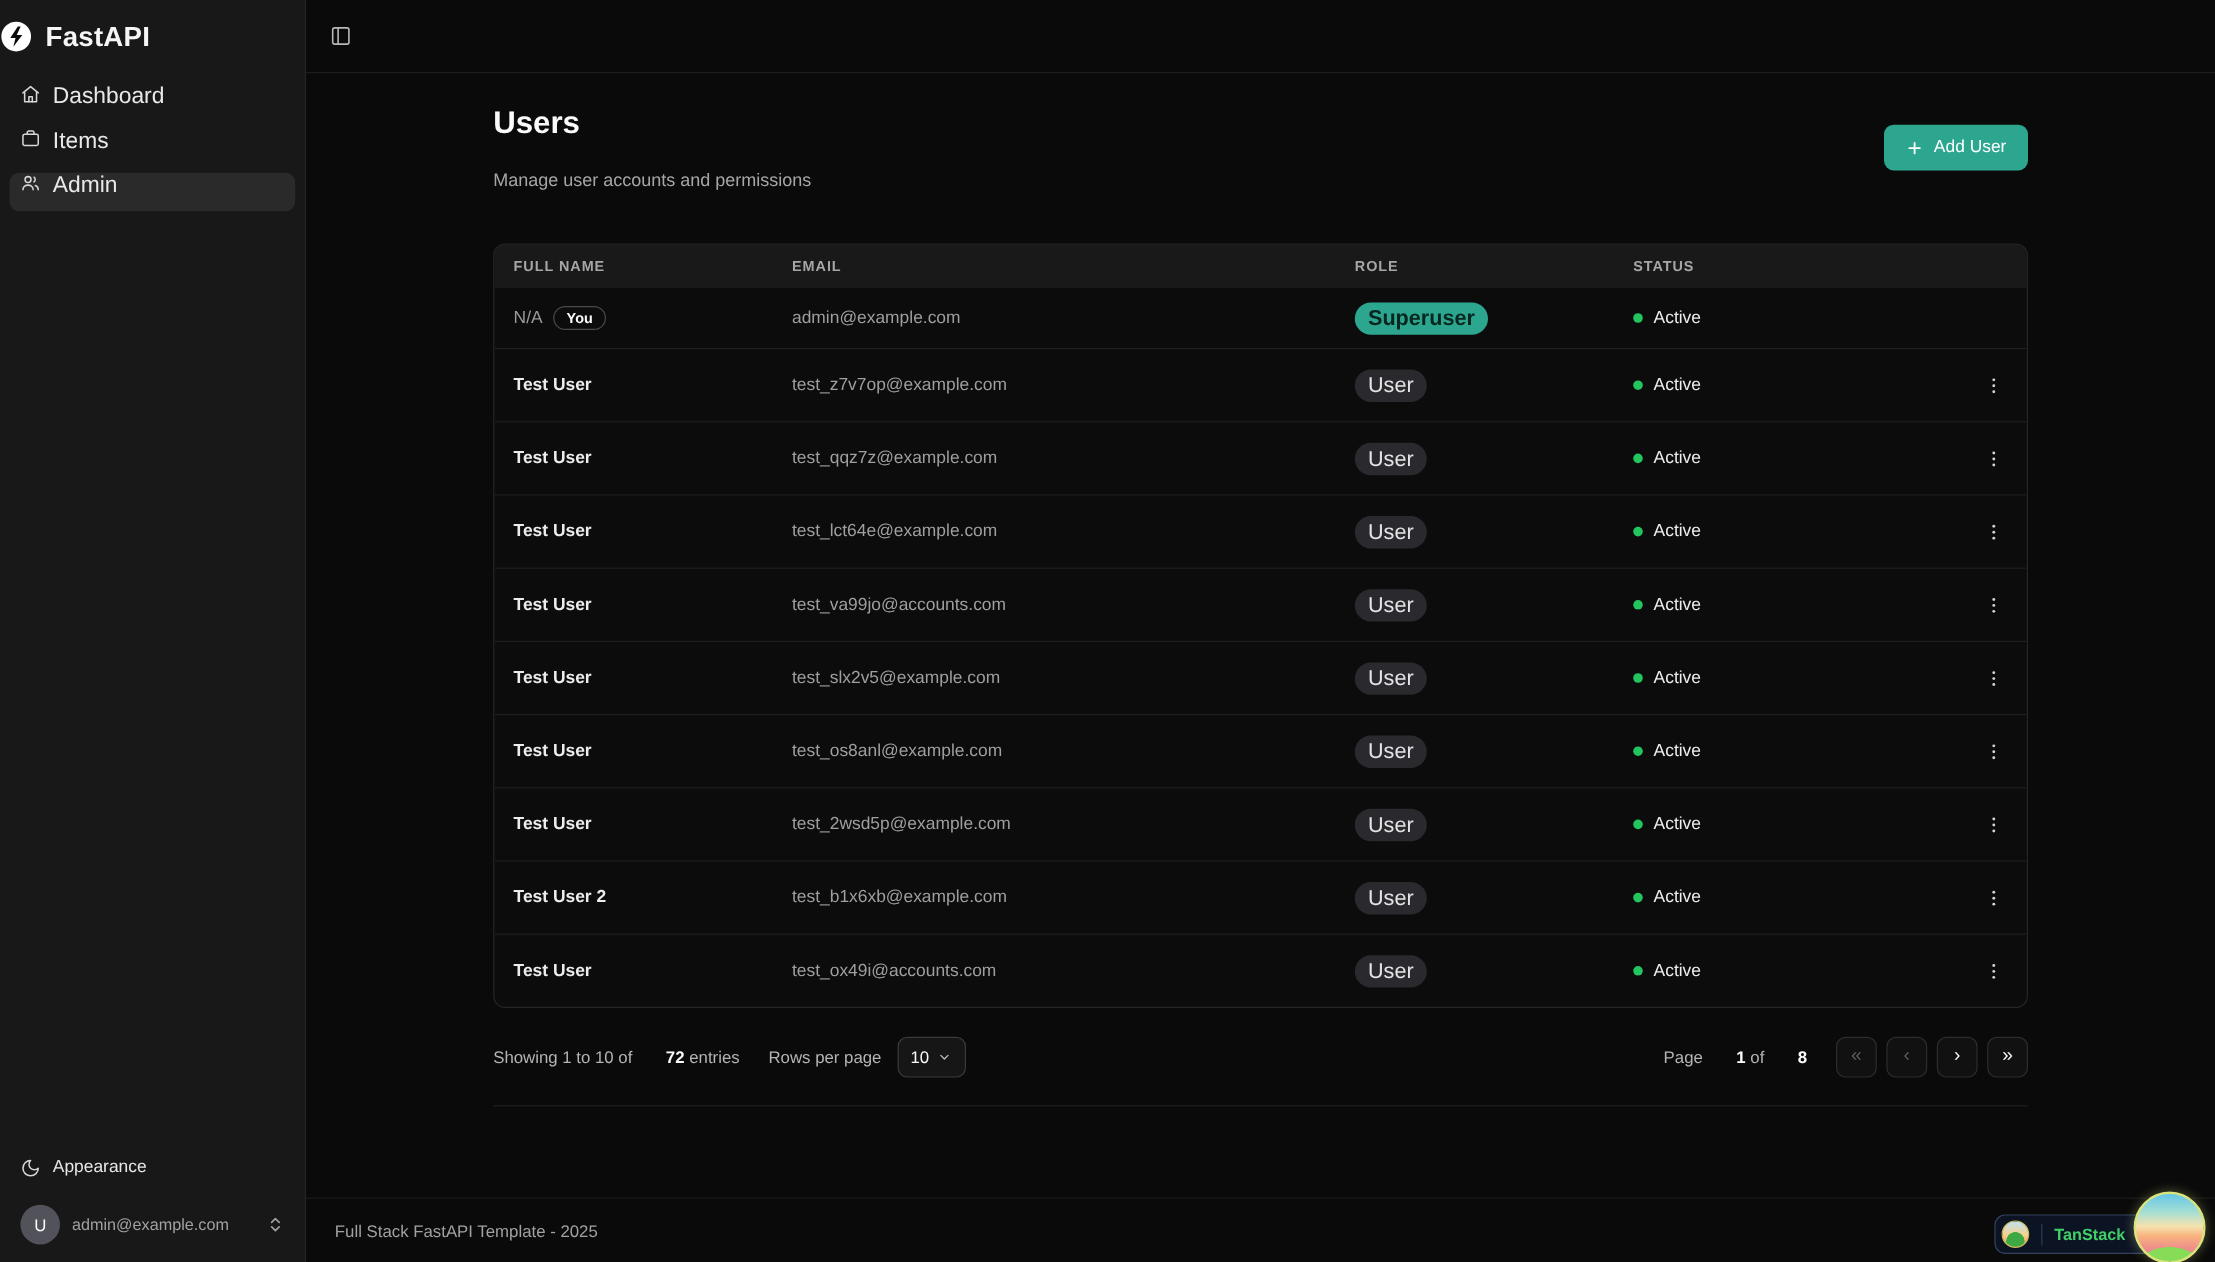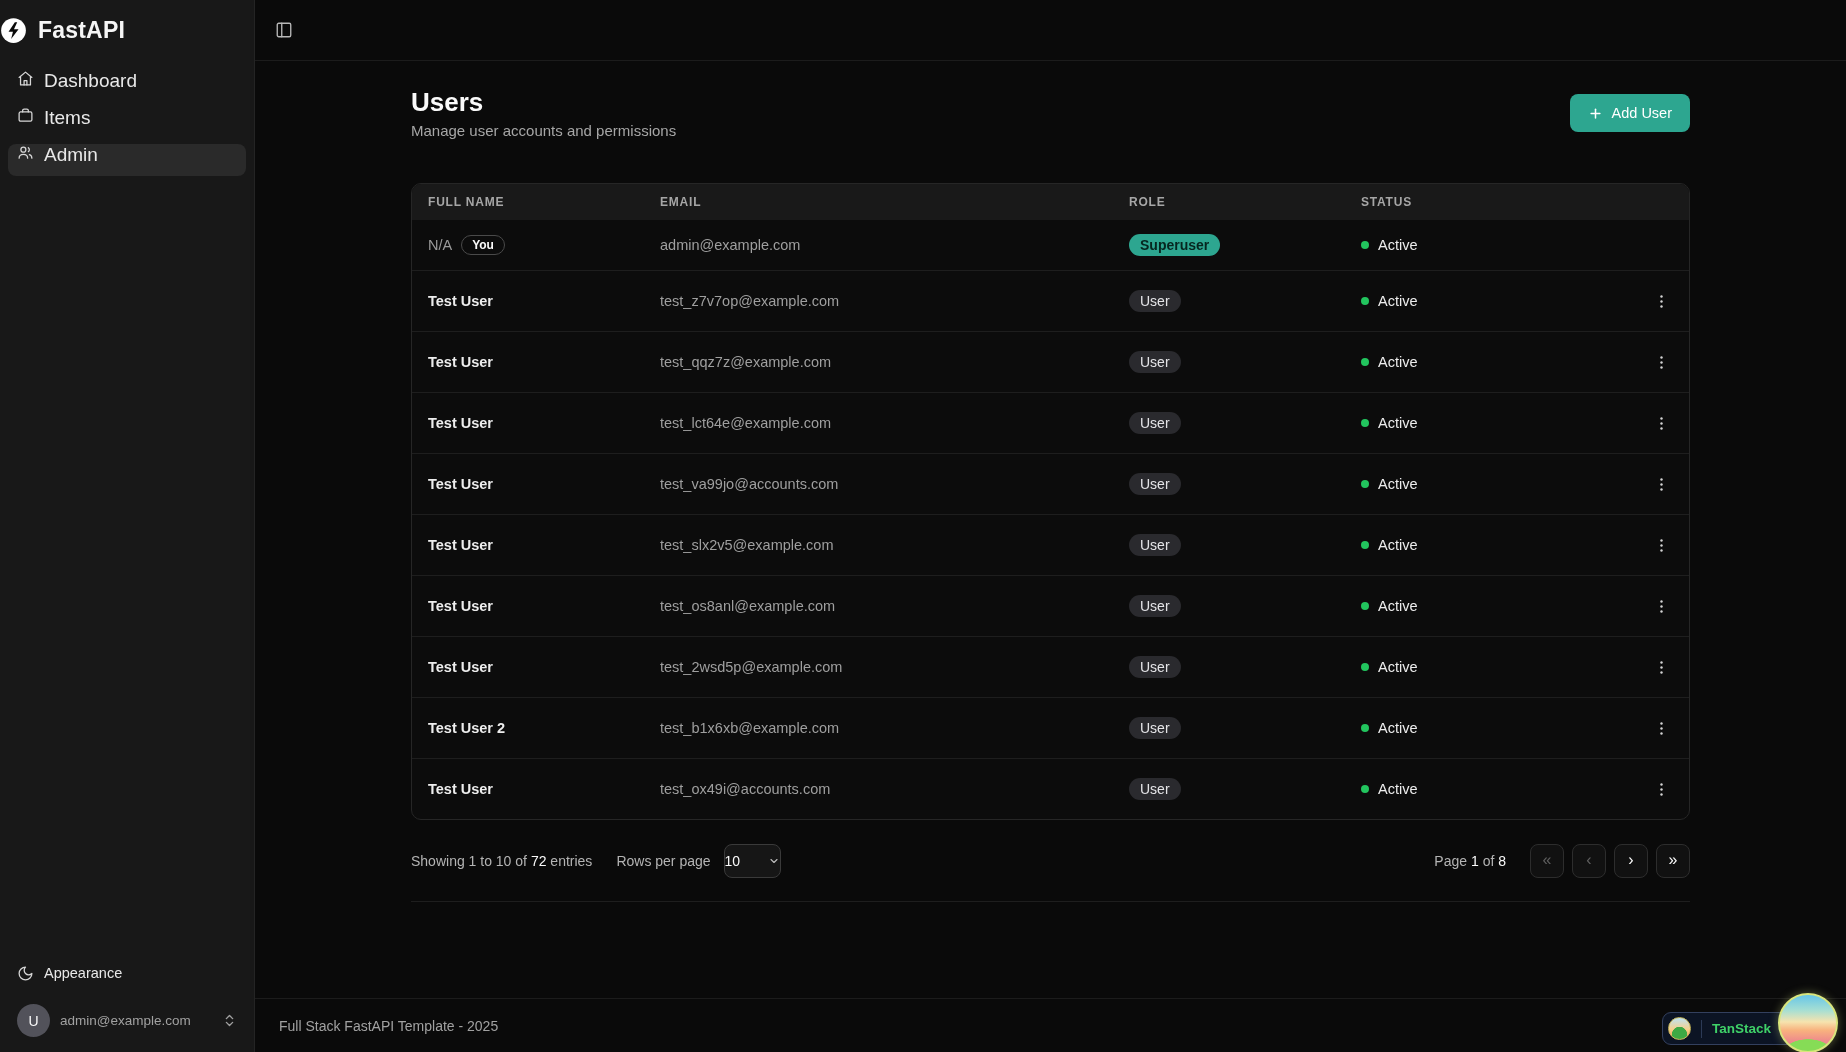--- a/index.html
+++ b/index.html
@@ -50,21 +50,21 @@
 
   
   .main { flex: 1; display: flex; flex-direction: column; position: relative; background: #0a0a0a; }
   .topbar { height: 61px; flex: 0 0 61px; border-bottom: 1px solid #1c1c1c; display: flex; align-items: center; padding: 0 15px; }
   .toggle-btn { width: 28px; height: 28px; background: transparent; border: 0; color: #b8b8b8; display: flex; align-items: center; justify-content: center; cursor: pointer; border-radius: 6px; }
   .toggle-btn svg { width: 18px; height: 18px; }
 
   .content { flex: 1; width: 1279px; margin: 0 auto; }
   .page-head { margin-top: 26px; display: flex; align-items: center; justify-content: space-between; }
   .page-title { font-size: 26px; font-weight: 700; color: #fafafa; }
-  .page-subtitle { margin-top: 4px; font-size: 15px; color: #a6a6a6; }
+  .page-subtitle { margin-top: 24px; font-size: 15px; color: #a6a6a6; }
   .add-user-btn {
     display: flex; align-items: center; gap: 9px; height: 38px; padding: 0 18px;
     border: 0; border-radius: 8px; background: #2da690; color: #ffffff;
     font-size: 14.5px; font-weight: 500; cursor: pointer;
     font-family: inherit;
   }
   .add-user-btn svg { width: 15px; height: 15px; }
 
   
   .card { margin-top: 44px; border: 1px solid #262626; border-radius: 10px; overflow: hidden; background: #0c0c0c; }
@@ -74,37 +74,37 @@
   }
   .thead { height: 36px; background: #191919; }
   .th { font-size: 12px; font-weight: 700; letter-spacing: .8px; text-transform: uppercase; color: #a6a6a6; }
   .trow { height: 61px; border-top: 1px solid #1e1e1e; }
   .trow:first-child { border-top: 0; }
   .trow.compact { height: 50px; }
   .cell-name { font-size: 14.5px; font-weight: 600; color: #ededed; display: flex; align-items: center; gap: 9px; }
   .cell-name.muted { color: #9a9a9a; font-weight: 400; }
   .you-badge { border: 1px solid #4a4a4a; border-radius: 999px; padding: 2px 10px; font-size: 12px; font-weight: 600; color: #fafafa; }
   .cell-email { font-size: 14.5px; color: #9f9f9f; }
-  .badge { display: inline-block; border-radius: 999px; padding: 3px 11px; font-size: 14px; font-weight: 600; }
+  .badge { display: inline-block; border-radius: 999px; padding: 3px 11px; font-size: 18px; font-weight: 600; }
   .badge.superuser { background: #2da690; color: #06261f; }
   .badge.user { background: #2a2a2e; color: #e4e4e7; font-weight: 500; }
   .status-cell { display: flex; align-items: center; gap: 9px; font-size: 14.5px; color: #ededed; }
   .dot { width: 8px; height: 8px; border-radius: 50%; background: #22c55e; }
   .actions { display: flex; justify-content: center; }
   .more-btn { width: 28px; height: 28px; border: 0; background: transparent; color: #d4d4d4; display: flex; align-items: center; justify-content: center; cursor: pointer; border-radius: 6px; }
   .more-btn svg { width: 17px; height: 17px; }
 
   
   .pagination { height: 82px; border-bottom: 1px solid #1e1e1e; display: flex; align-items: center; justify-content: space-between; }
   .pg-left { display: flex; align-items: center; gap: 24px; font-size: 14px; color: #b4b4b4; }
-  .pg-left strong, .pg-right strong { color: #fafafa; font-weight: 400; }
+  .pg-left strong, .pg-right strong { color: #fafafa; font-weight: 700; margin-left: 24px; }
   .rpp { display: flex; align-items: center; gap: 13px; }
   .select {
     width: 57px; height: 34px; border: 1px solid #3a3a3a; border-radius: 8px; background: #161616;
-    display: flex; align-items: center; justify-content: space-between; gap: 7px; cursor: pointer;
+    display: flex; align-items: center; justify-content: center; gap: 7px; cursor: pointer;
   }
   .select .val { font-size: 14px; color: #fafafa; }
   .select svg { width: 12px; height: 12px; color: #bdbdbd; }
   .pg-right { display: flex; align-items: center; gap: 24px; font-size: 14px; color: #b4b4b4; }
   .pager { display: flex; gap: 8px; }
   .pg-btn {
     width: 34px; height: 34px; border-radius: 8px; border: 1px solid #2d2d2d; background: #111111;
     color: #fafafa; font-size: 16px; line-height: 1; display: flex; align-items: center; justify-content: center;
     cursor: pointer; font-family: inherit; padding-bottom: 2px;
   }

